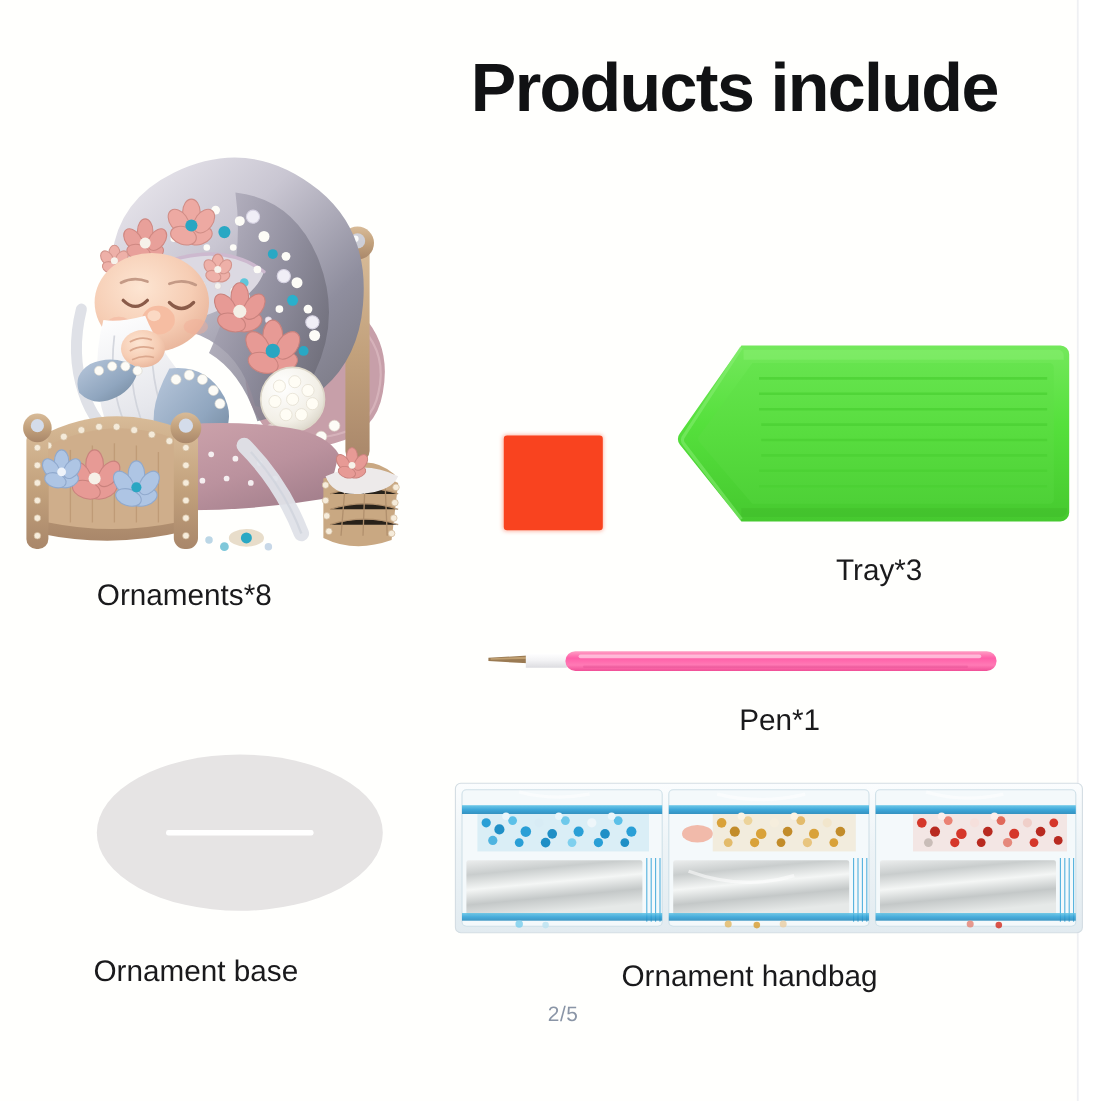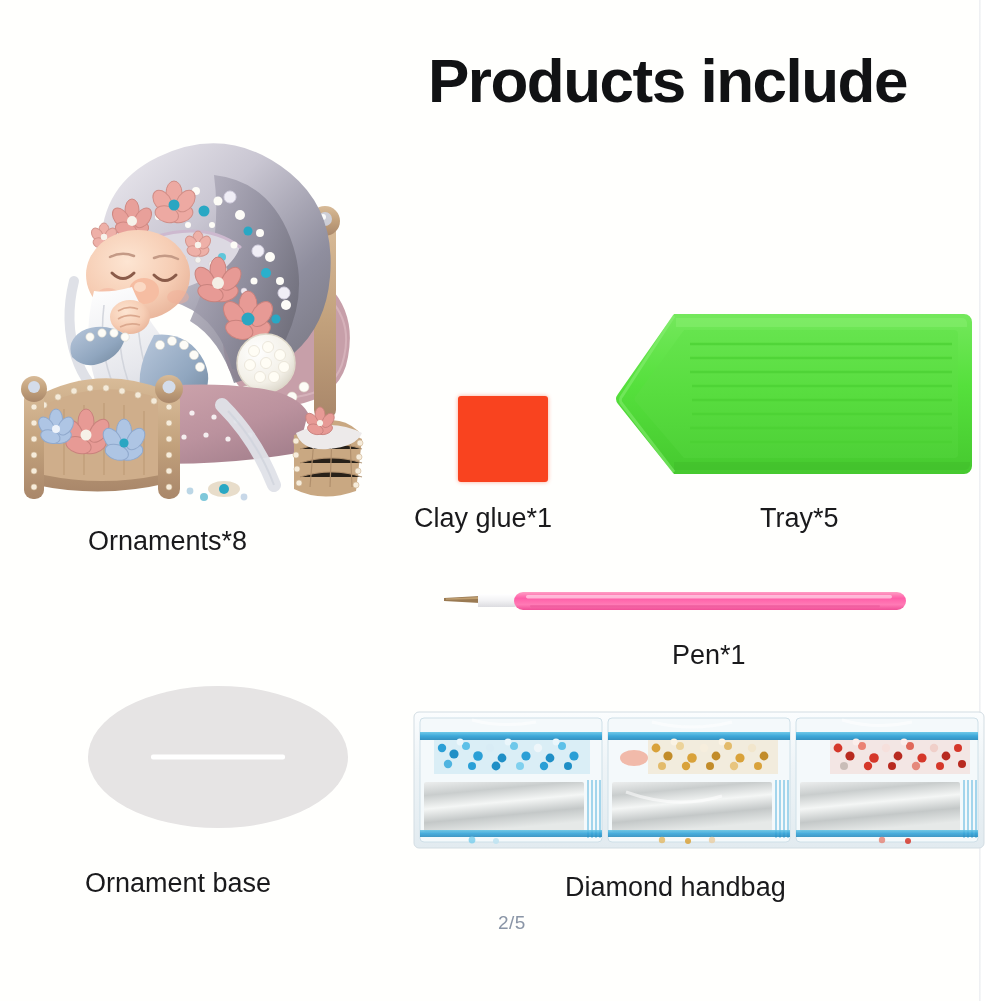--- a/index.html
+++ b/index.html
@@ -486,21 +486,20 @@
         <circle cx="236" cy="392" r="3.4" fill="#c8d8e8"></circle>
       </g>
 
       <path d="M214 300 q34 34 52 80" fill="none" stroke="#dfe2e8" stroke-width="14" stroke-linecap="round" opacity=".95"></path>
       <path d="M220 306 q30 32 46 74" fill="none" stroke="#cfd3dc" stroke-width="2" opacity=".8"></path>
     </svg>
   </div>
   <div class="caption cap-ornaments">Ornaments*8</div>
 
   <div class="clay-glue"></div>
-  <div class="caption cap-clayglue">Clay glue*1</div>
 
   <div class="tray">
     <svg width="378" height="196" viewBox="0 0 378 196" xmlns="http://www.w3.org/2000/svg">
       <defs>
         <linearGradient id="trayOuter" x1="0" y1="0" x2="0" y2="1">
           <stop offset="0%" stop-color="#74e85c"></stop>
           <stop offset="45%" stop-color="#55e03c"></stop>
           <stop offset="100%" stop-color="#46c92f"></stop>
         </linearGradient>
         <linearGradient id="trayInner" x1="0" y1="0" x2="0" y2="1">
@@ -525,21 +524,21 @@
           <path d="M84 142 H346"></path>
       </g>
 
       <path d="M70 18 H356 a5 5 0 0 1 5 5 v4 H70 Z" fill="#87ef70" opacity=".55"></path>
 
       <path d="M68 170 H358 a6 6 0 0 0 6 -6 v-2 H68 Z" fill="#3fbc2a" opacity=".5"></path>
 
       <path d="M68 16 L16 96 a6 6 0 0 0 0 8 L68 172" fill="none" stroke="#8cf077" stroke-width="3" opacity=".5"></path>
     </svg>
   </div>
-  <div class="caption cap-tray">Tray*5</div>
+  <div class="caption cap-tray">Tray*3</div>
 
   <div class="pen">
     <svg width="470" height="26" viewBox="0 0 470 26" xmlns="http://www.w3.org/2000/svg">
       <defs>
         <linearGradient id="penBody" x1="0" y1="0" x2="0" y2="1">
           <stop offset="0%" stop-color="#ff9ec4"></stop>
           <stop offset="35%" stop-color="#ff5fa8"></stop>
           <stop offset="70%" stop-color="#ff7ab5"></stop>
           <stop offset="100%" stop-color="#f04f97"></stop>
         </linearGradient>
@@ -721,17 +720,17 @@
       </g>
 
       <g stroke="#ffffff" stroke-width="3" opacity=".55" fill="none">
         <path d="M60 18 q30 8 64 2"></path>
         <path d="M240 20 q40 10 80 0"></path>
         <path d="M430 18 q34 10 70 2"></path>
         <path d="M214 90 q50 18 96 4"></path>
       </g>
     </svg>
   </div>
-  <div class="caption cap-handbag">Diamond handbag</div>
+  <div class="caption cap-handbag">Ornament handbag</div>
 
   <div class="pager">2/5</div>
 
 </div>
 
 </body></html>

